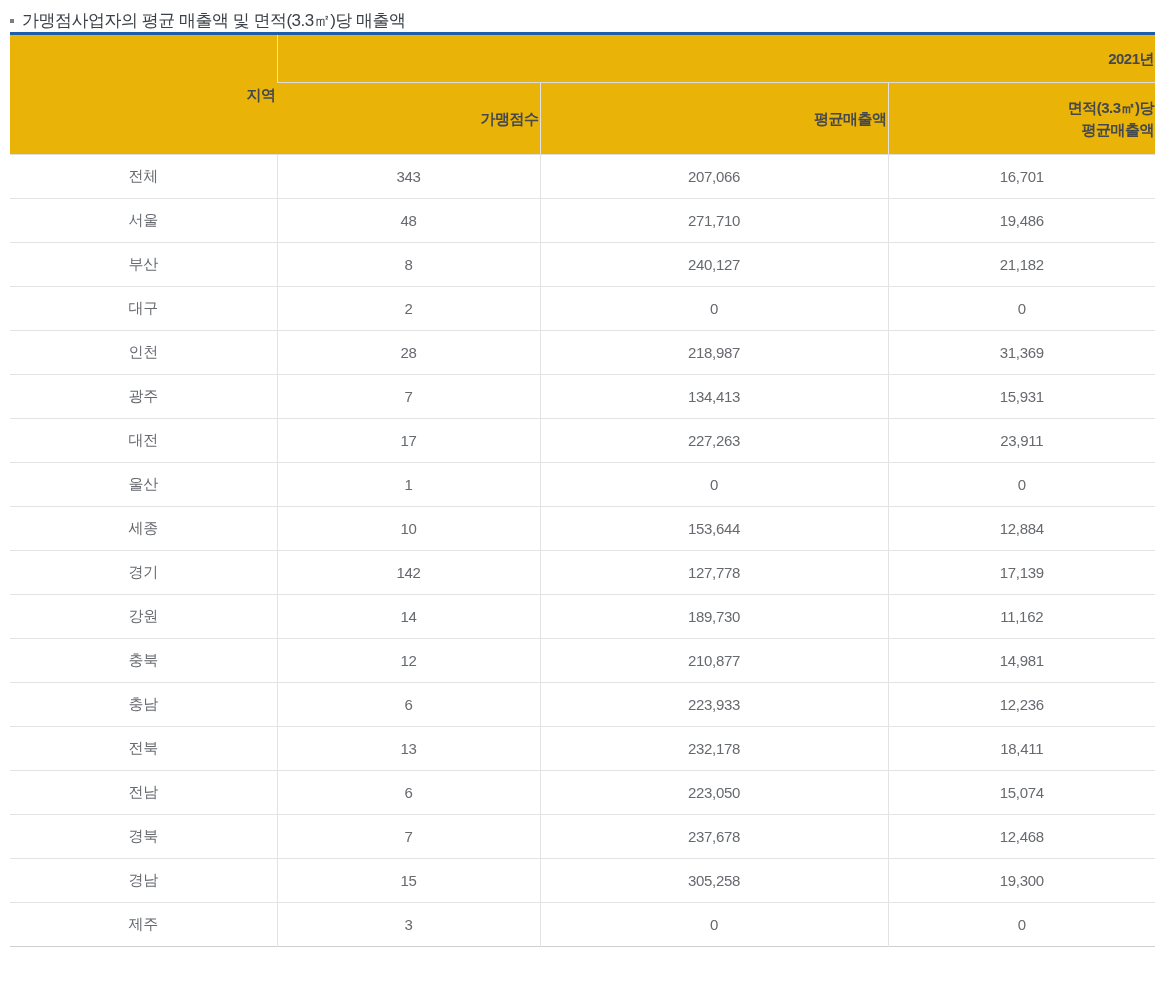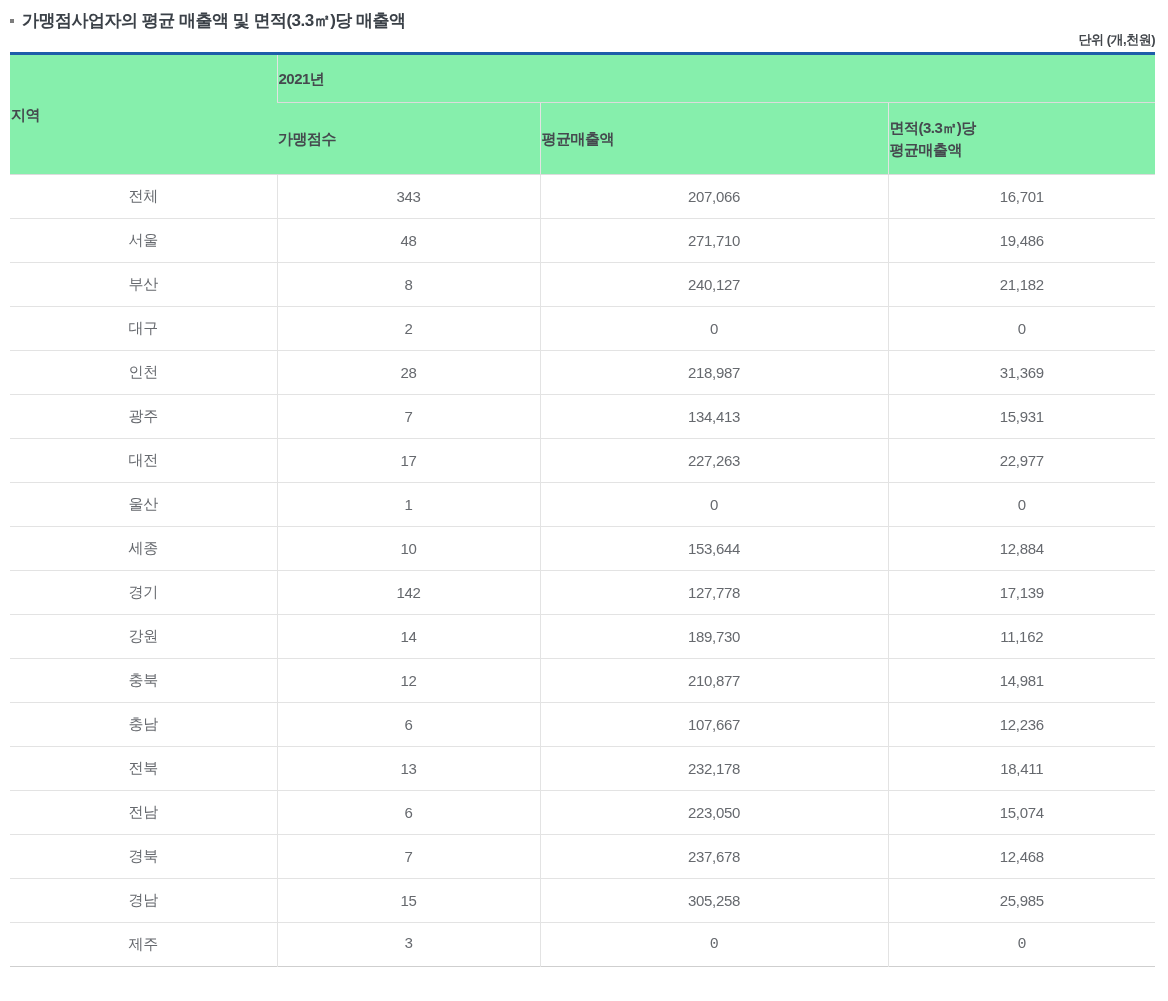--- a/index.html
+++ b/index.html
@@ -24,21 +24,21 @@
   }
   .bullet {
     width: 4px;
     height: 4px;
     background: #7d7d7d;
     margin: 2px 8px 0 0;
     flex: 0 0 auto;
   }
   .page-title {
     font-size: 17px;
-    font-weight: bold;
+    font-weight: normal;
     color: #3b4148;
     letter-spacing: -0.5px;
   }
   .unit-note {
     text-align: right;
     font-size: 13px;
     font-weight: bold;
     color: #43474c;
     height: 20px;
     line-height: 16px;
@@ -50,56 +50,55 @@
     border-collapse: collapse;
     table-layout: fixed;
     border-top: 3px solid #1d5da9;
     border-bottom: 1px solid #cfcfcf;
   }
   col.c1 { width: 267px; }
   col.c2 { width: 263px; }
   col.c3 { width: 348px; }
   col.c4 { width: 267px; }
   th {
-    background: #86efac;
+    background: #eab308;
     font-size: 15px;
     font-weight: bold;
     color: #45494e;
-    text-align: left;
+    text-align: right;
     vertical-align: middle;
     border-bottom: 1px solid #dcdcdc;
     letter-spacing: -0.5px;
     line-height: 1.45;
   }
   th.year-group { height: 49px; }
   th.sub-head { height: 72px; }
   th + th, td + td { border-left: 1px solid #e3e3e3; }
   td {
     height: 44px;
     background: #ffffff;
     font-size: 15px;
     color: #66696e;
     text-align: center;
     vertical-align: middle;
     border-bottom: 1px solid #e3e3e3;
     letter-spacing: -0.3px;
   }
-  tbody tr:last-child td { border-bottom: none; font-family: Liberation Mono, monospace; }
+  tbody tr:last-child td { border-bottom: none; }
 </style>
 </head>
 <body>
 
 <div class="page">
 
   <div class="title-line">
     <span class="bullet"></span>
     <span class="page-title">가맹점사업자의 평균 매출액 및 면적(3.3㎡)당 매출액</span>
   </div>
 
-  <div class="unit-note">단위 (개,천원)</div>
 
   <table class="data-table">
     <colgroup>
       <col class="c1">
         <col class="c2">
         <col class="c3">
         <col class="c4">
     </colgroup>
     <thead>
       <tr>
@@ -149,21 +148,21 @@
         <tr>
           <td>광주</td>
           <td>7</td>
           <td>134,413</td>
           <td>15,931</td>
         </tr>
         <tr>
           <td>대전</td>
           <td>17</td>
           <td>227,263</td>
-          <td>22,977</td>
+          <td>23,911</td>
         </tr>
         <tr>
           <td>울산</td>
           <td>1</td>
           <td>0</td>
           <td>0</td>
         </tr>
         <tr>
           <td>세종</td>
           <td>10</td>
@@ -184,21 +183,21 @@
         </tr>
         <tr>
           <td>충북</td>
           <td>12</td>
           <td>210,877</td>
           <td>14,981</td>
         </tr>
         <tr>
           <td>충남</td>
           <td>6</td>
-          <td>107,667</td>
+          <td>223,933</td>
           <td>12,236</td>
         </tr>
         <tr>
           <td>전북</td>
           <td>13</td>
           <td>232,178</td>
           <td>18,411</td>
         </tr>
         <tr>
           <td>전남</td>
@@ -209,21 +208,21 @@
         <tr>
           <td>경북</td>
           <td>7</td>
           <td>237,678</td>
           <td>12,468</td>
         </tr>
         <tr>
           <td>경남</td>
           <td>15</td>
           <td>305,258</td>
-          <td>25,985</td>
+          <td>19,300</td>
         </tr>
         <tr>
           <td>제주</td>
           <td>3</td>
           <td>0</td>
           <td>0</td>
         </tr>
       </tbody>
   </table>
 

